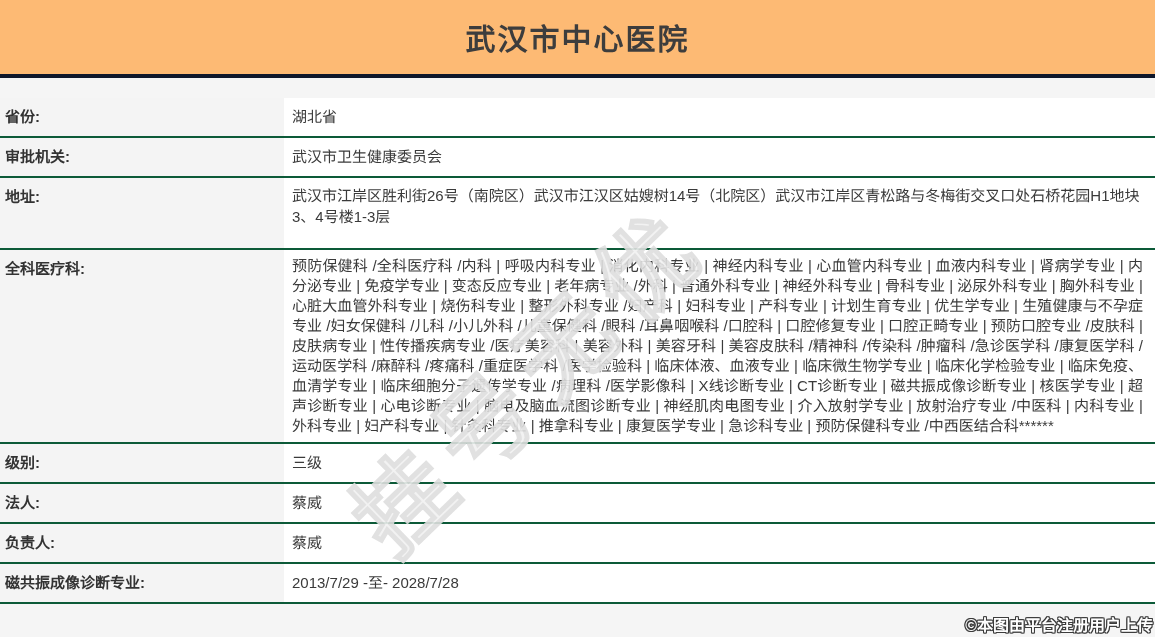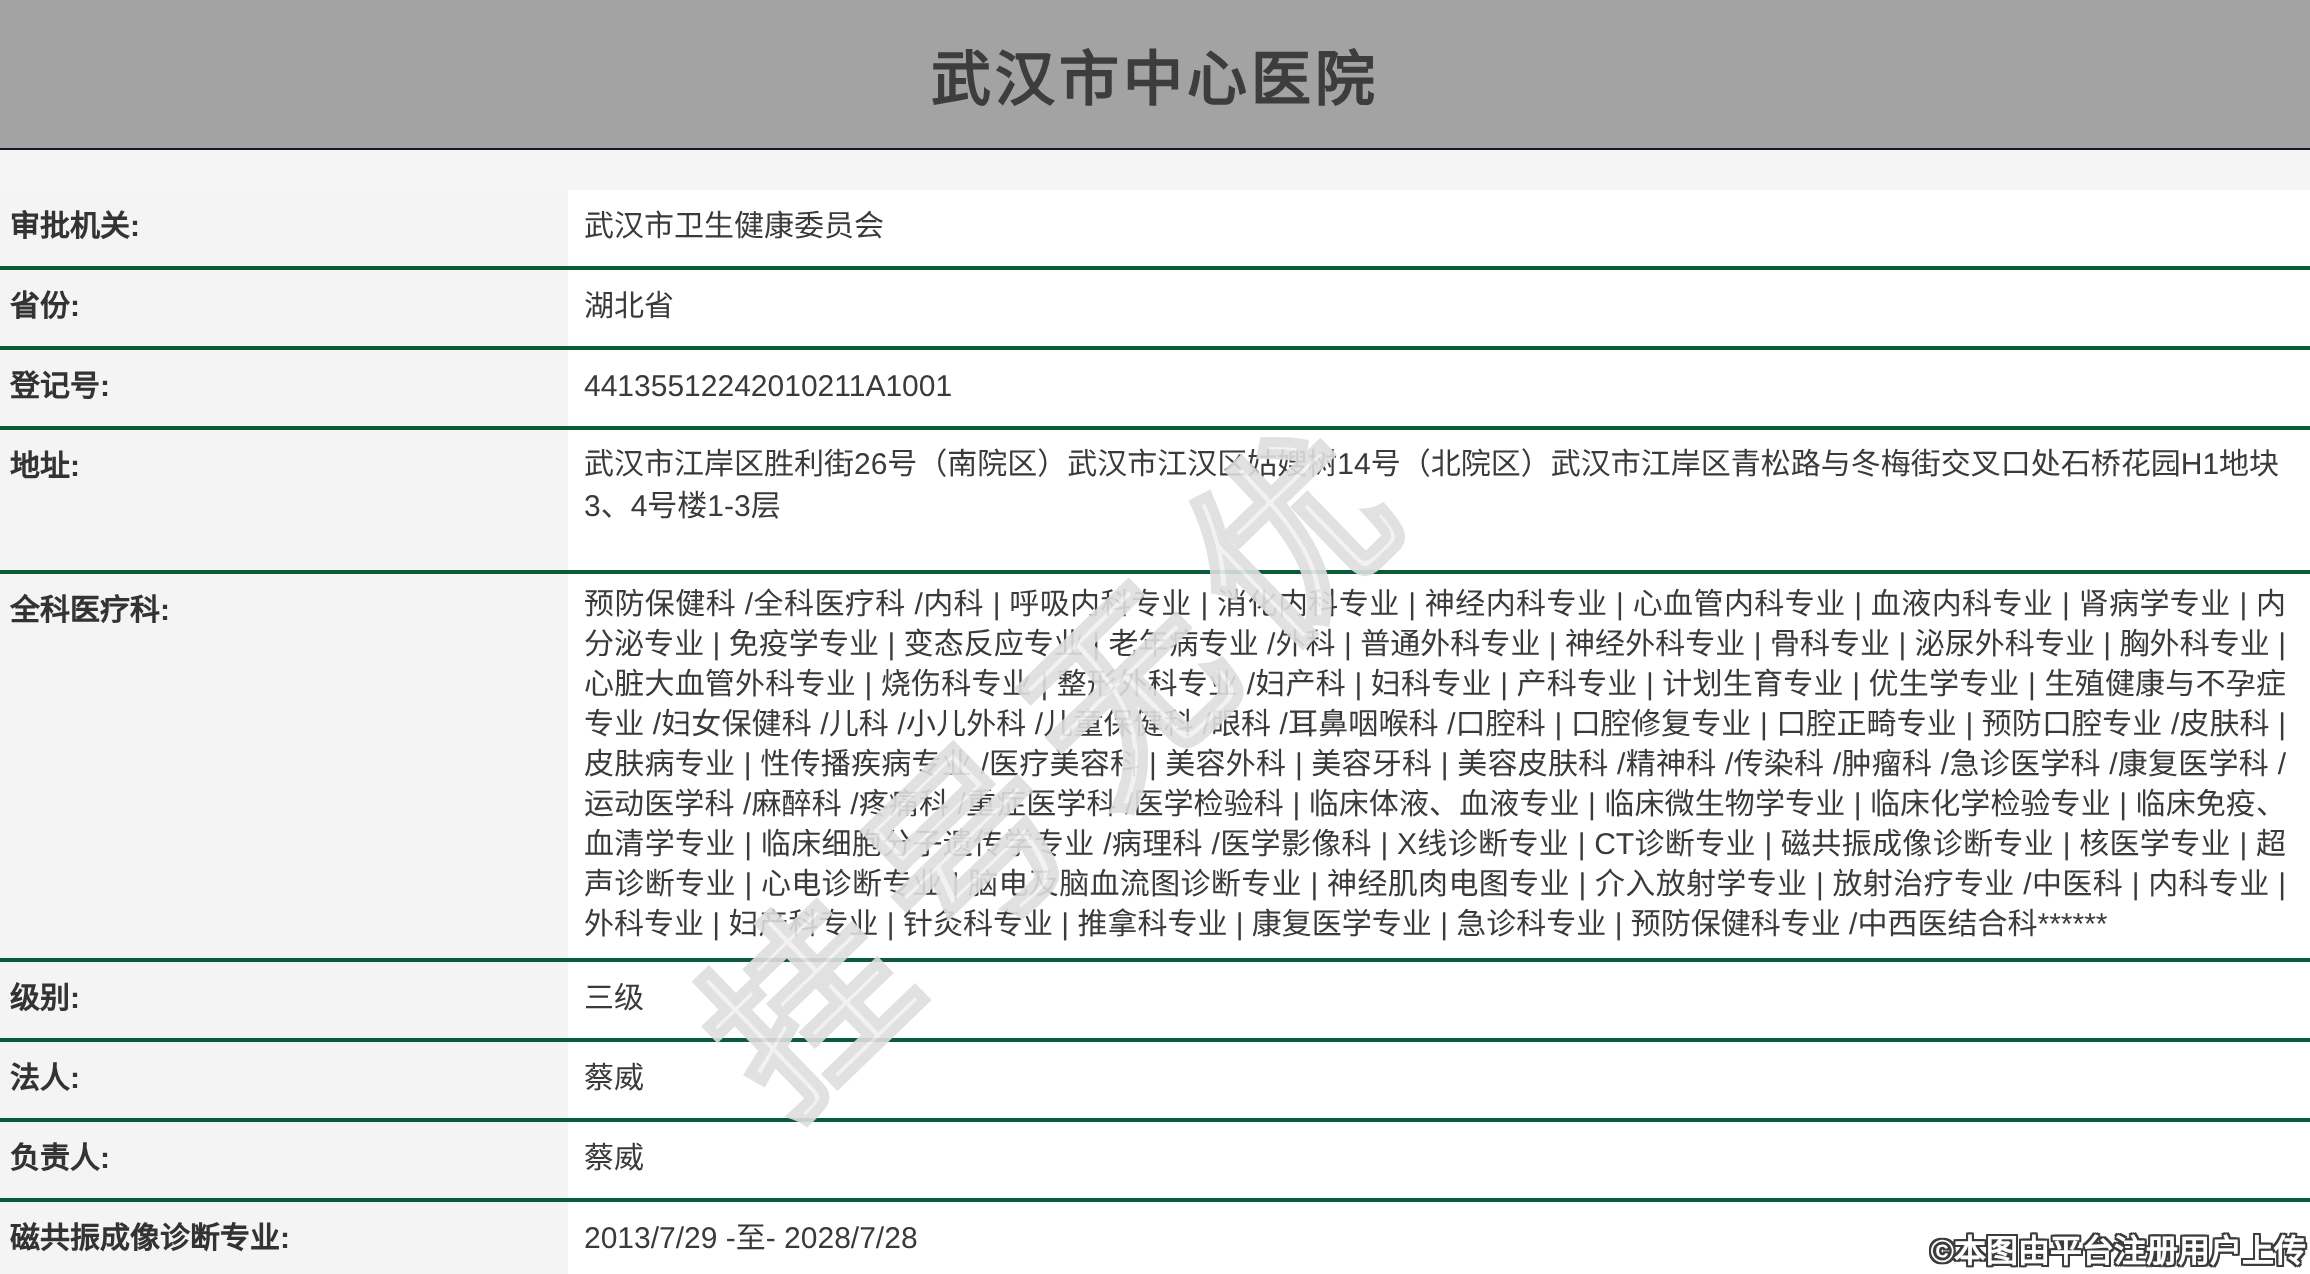--- a/index.html
+++ b/index.html
@@ -6,22 +6,22 @@
   body{
     width:1155px;height:637px;
     background:#f5f5f5;
     font-family:"Liberation Sans","DejaVu Sans",sans-serif;
     color:#333;
     position:relative;
     overflow:hidden;
   }
   .header{
     height:74px;
-    background:#a3a3a3;
-    border-bottom:1px solid #0f172a;
+    background:#fdba74;
+    border-bottom:4px solid #0f172a;
     display:flex;align-items:center;justify-content:center;
   }
   .page-title{
     font-size:30px;
     font-weight:bold;
     color:#3d3d3d;
     letter-spacing:2px;
   }
   .info-table{
     margin-top:20px;
@@ -90,30 +90,26 @@
 </style>
 </head>
 <body>
 
 <div class="header">
   <div class="page-title">武汉市中心医院</div>
 </div>
 
 <div class="info-table">
   <div class="row">
-    <div class="cell-label">审批机关:</div>
-    <div class="cell-value">武汉市卫生健康委员会</div>
-  </div>
-  <div class="row">
     <div class="cell-label">省份:</div>
     <div class="cell-value">湖北省</div>
   </div>
   <div class="row">
-    <div class="cell-label">登记号:</div>
-    <div class="cell-value">44135512242010211A1001</div>
+    <div class="cell-label">审批机关:</div>
+    <div class="cell-value">武汉市卫生健康委员会</div>
   </div>
   <div class="row row-address">
     <div class="cell-label">地址:</div>
     <div class="cell-value">武汉市江岸区胜利街26号（南院区）武汉市江汉区姑嫂树14号（北院区）武汉市江岸区青松路与冬梅街交叉口处石桥花园H1地块3、4号楼1-3层</div>
   </div>
   <div class="row row-dept">
     <div class="cell-label">全科医疗科:</div>
     <div class="cell-value">预防保健科 /全科医疗科 /内科 | 呼吸内科专业 | 消化内科专业 | 神经内科专业 | 心血管内科专业 | 血液内科专业 | 肾病学专业 | 内分泌专业 | 免疫学专业 | 变态反应专业 | 老年病专业 /外科 | 普通外科专业 | 神经外科专业 | 骨科专业 | 泌尿外科专业 | 胸外科专业 | 心脏大血管外科专业 | 烧伤科专业 | 整形外科专业 /妇产科 | 妇科专业 | 产科专业 | 计划生育专业 | 优生学专业 | 生殖健康与不孕症专业 /妇女保健科 /儿科 /小儿外科 /儿童保健科 /眼科 /耳鼻咽喉科 /口腔科 | 口腔修复专业 | 口腔正畸专业 | 预防口腔专业 /皮肤科 | 皮肤病专业 | 性传播疾病专业 /医疗美容科 | 美容外科 | 美容牙科 | 美容皮肤科 /精神科 /传染科 /肿瘤科 /急诊医学科 /康复医学科 /运动医学科 /麻醉科 /疼痛科 /重症医学科 /医学检验科 | 临床体液、血液专业 | 临床微生物学专业 | 临床化学检验专业 | 临床免疫、血清学专业 | 临床细胞分子遗传学专业 /病理科 /医学影像科 | X线诊断专业 | CT诊断专业 | 磁共振成像诊断专业 | 核医学专业 | 超声诊断专业 | 心电诊断专业 | 脑电及脑血流图诊断专业 | 神经肌肉电图专业 | 介入放射学专业 | 放射治疗专业 /中医科 | 内科专业 | 外科专业 | 妇产科专业 | 针灸科专业 | 推拿科专业 | 康复医学专业 | 急诊科专业 | 预防保健科专业 /中西医结合科******</div>
   </div>
   <div class="row">

